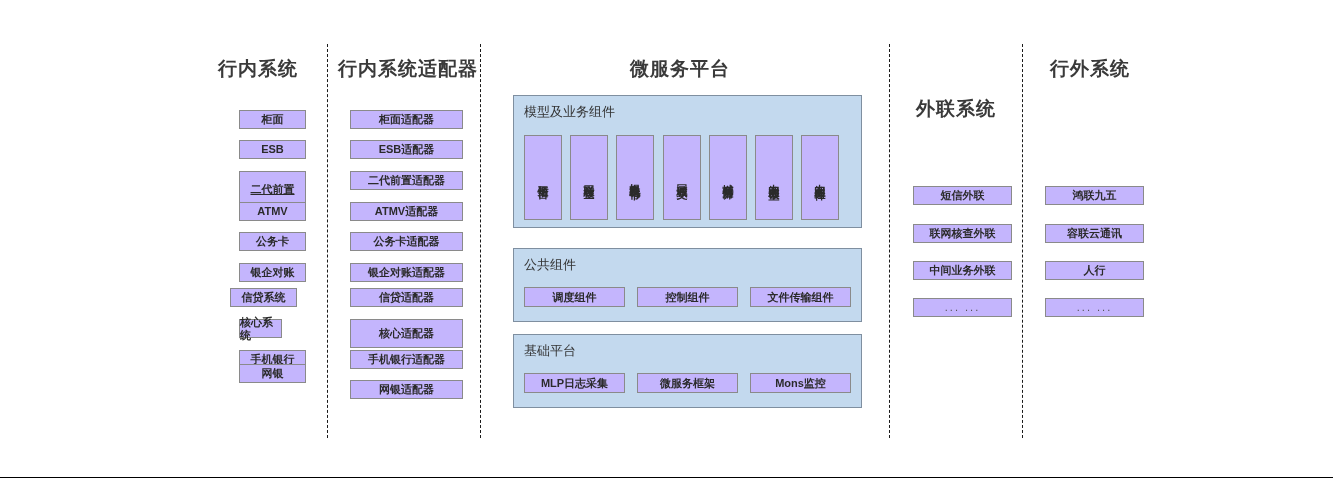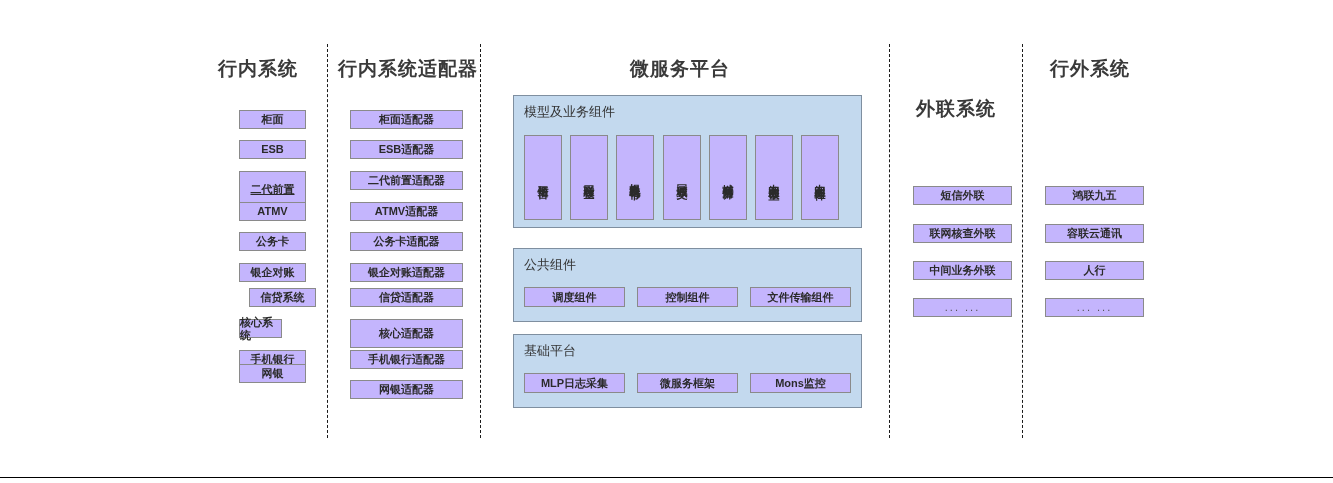--- a/index.html
+++ b/index.html
@@ -108,21 +108,21 @@
   <div class="col-title" style="left:600px; top:56px; width:160px;">微服务平台</div>
   <div class="col-title" style="left:896px; top:56px; width:120px;margin-top:40px;">外联系统</div>
   <div class="col-title" style="left:1030px; top:56px; width:120px;">行外系统</div>
 
   <div class="node" style="left:239px; top:110px;  width:67px; height:19px;">柜面</div>
   <div class="node" style="left:239px; top:140px;  width:67px; height:19px;">ESB</div>
   <div class="node" style="left:239px; top:171px;  width:67px; height:37px;text-decoration:underline;">二代前置</div>
   <div class="node" style="left:239px; top:202px;  width:67px; height:19px;">ATMV</div>
   <div class="node" style="left:239px; top:232px;  width:67px; height:19px;">公务卡</div>
   <div class="node" style="left:239px; top:263px;  width:67px; height:19px;">银企对账</div>
-  <div class="node" style="left:249px; top:288px;  width:67px; height:19px;">信贷系统</div>
+  <div class="node" style="left:230px; top:288px;  width:67px; height:19px;">信贷系统</div>
   <div class="node" style="left:239px; top:319px;  width:43px; height:19px;">核心系统</div>
   <div class="node" style="left:239px; top:350px;  width:67px; height:19px;">手机银行</div>
   <div class="node" style="left:239px; top:364px;  width:67px; height:19px;">网银</div>
 
   <div class="node" style="left:350px; top:110px;  width:113px; height:19px;">柜面适配器</div>
   <div class="node" style="left:350px; top:140px;  width:113px; height:19px;">ESB适配器</div>
   <div class="node" style="left:350px; top:171px;  width:113px; height:19px;">二代前置适配器</div>
   <div class="node" style="left:350px; top:202px;  width:113px; height:19px;">ATMV适配器</div>
   <div class="node" style="left:350px; top:232px;  width:113px; height:19px;">公务卡适配器</div>
   <div class="node" style="left:350px; top:263px;  width:113px; height:19px;">银企对账适配器</div>

